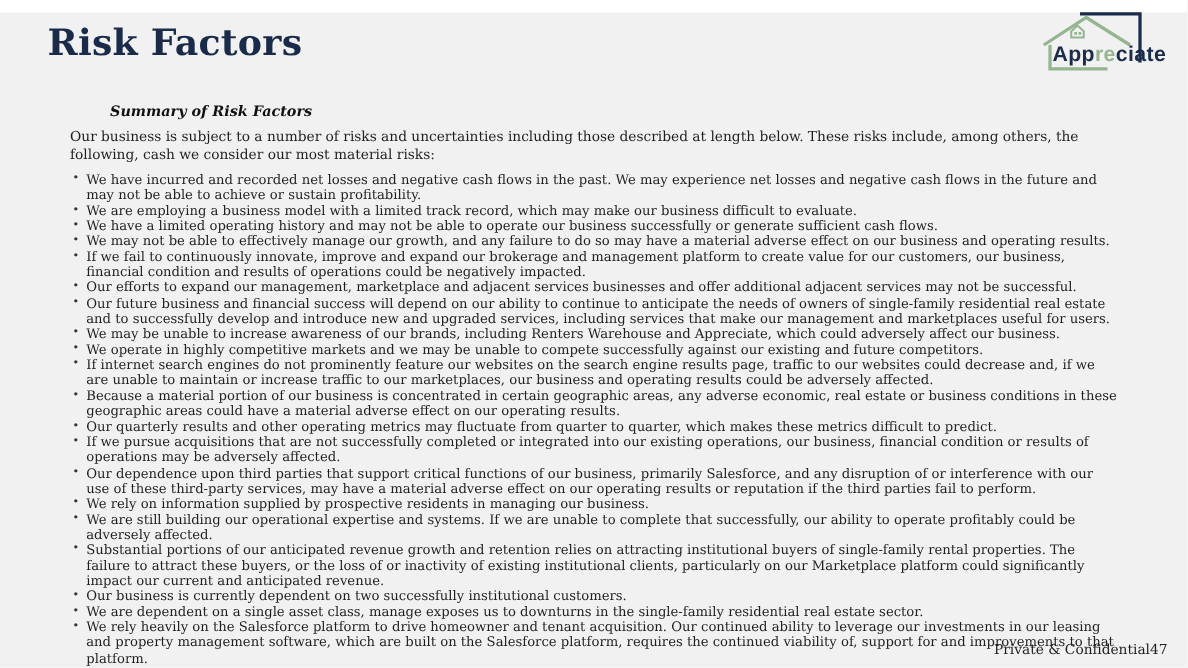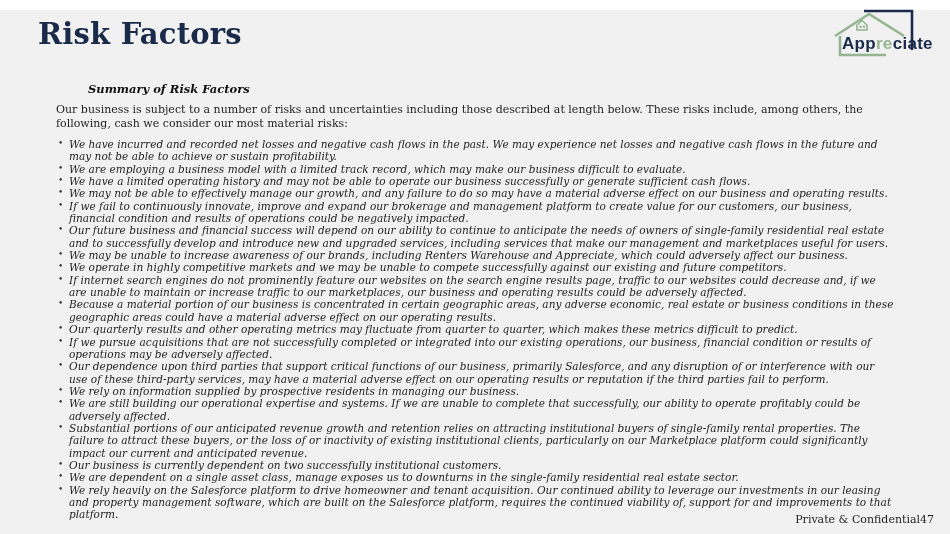--- a/index.html
+++ b/index.html
@@ -33,21 +33,20 @@
   }
   .risk-list {
     list-style:none; margin-top:3px;
   }
   .risk-list li {
     position:relative;
     padding-left:13px;
     font-size:10.55px;
     line-height:12.35px;
     color:#1f1f1f;
-    font-style:italic;
   }
   .risk-list li::before {
     content:"\2022";
     position:absolute; left:2px; top:-1px;
     font-size:9px; color:#333;
   }
   .footer {
     position:absolute; right:16px; bottom:8px;
     font-size:11px; color:#1f1f1f;
     display:flex; align-items:baseline; 
@@ -90,20 +89,21 @@
         <li>We have incurred and recorded net losses and negative cash flows in the past. We may experience net losses and negative cash flows in the future and may not be able to achieve or sustain profitability.</li>
 
         <li>We are employing a business model with a limited track record, which may make our business difficult to evaluate.</li>
 
         <li>We have a limited operating history and may not be able to operate our business successfully or generate sufficient cash flows.</li>
 
         <li>We may not be able to effectively manage our growth, and any failure to do so may have a material adverse effect on our business and operating results.</li>
 
         <li>If we fail to continuously innovate, improve and expand our brokerage and management platform to create value for our customers, our business, financial condition and results of operations could be negatively impacted.</li>
 
+        <li>Our efforts to expand our management, marketplace and adjacent services businesses and offer additional adjacent services may not be successful.</li>
 
         <li>Our future business and financial success will depend on our ability to continue to anticipate the needs of owners of single-family residential real estate and to successfully develop and introduce new and upgraded services, including services that make our management and marketplaces useful for users.</li>
 
         <li>We may be unable to increase awareness of our brands, including Renters Warehouse and Appreciate, which could adversely affect our business.</li>
 
         <li>We operate in highly competitive markets and we may be unable to compete successfully against our existing and future competitors.</li>
 
         <li>If internet search engines do not prominently feature our websites on the search engine results page, traffic to our websites could decrease and, if we are unable to maintain or increase traffic to our marketplaces, our business and operating results could be adversely affected.</li>
 
         <li>Because a material portion of our business is concentrated in certain geographic areas, any adverse economic, real estate or business conditions in these geographic areas could have a material adverse effect on our operating results.</li>

